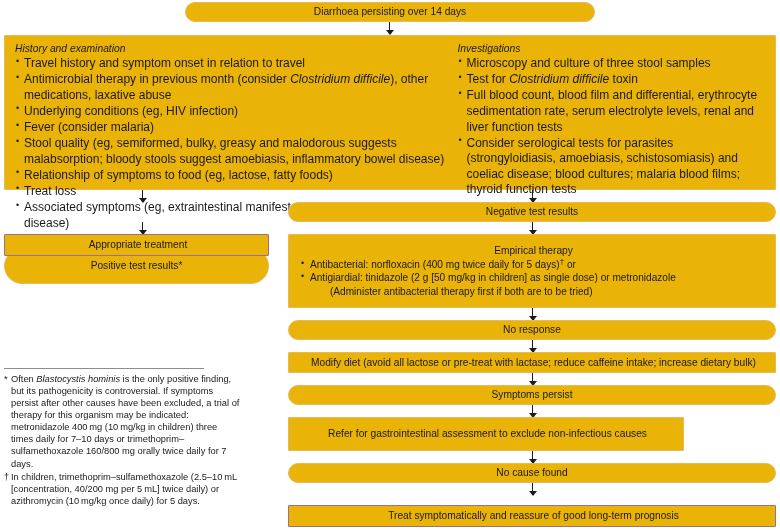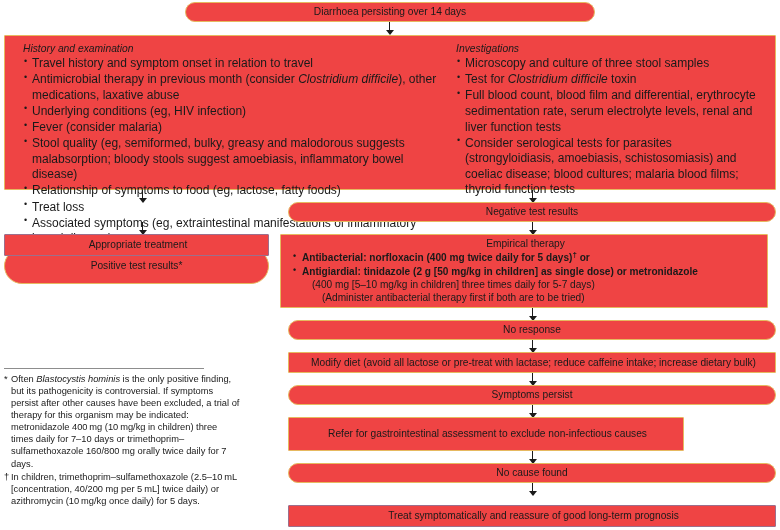--- a/index.html
+++ b/index.html
@@ -13,21 +13,21 @@
     position: relative;
     font-family: "Liberation Sans", sans-serif;
     color: #1a1a1a;
     overflow: hidden;
   }
 
   
   .node {
     position: absolute;
     box-sizing: border-box;
-    background: #ef4444;
+    background: #eab308;
     border: 1.5px solid #e6b960;
     display: flex;
     align-items: center;
     justify-content: center;
     text-align: center;
     font-size: 10.2px;
     line-height: 1.28;
     padding: 3px 8px;
   }
   .node.pill {
@@ -37,21 +37,21 @@
     border-radius: 1px;
     padding-left: 11px;
   }
   .node.mauve {
     border-color: #9c6f8c;
     border-width: 1.5px;
   }
   .node.panel {
     display: block;
     text-align: left;
-    padding: 6px 18px;
+    padding: 6px 10px;
   }
 
   
   .panel-cols {
     display: flex;
     width: 100%;
     height: 100%;
   }
   .col-left { width: 59%; padding-right: 6px; box-sizing: border-box; }
   .col-right { width: 41%; box-sizing: border-box; }
@@ -134,21 +134,20 @@
   
   .therapy-inner { width: 100%; }
   .therapy-title { text-align: center; font-size: 10.2px; margin-bottom: 1px; }
   .therapy-list { margin: 0; padding: 0; list-style: none; }
   .therapy-list > li {
     position: relative;
     padding-left: 10px;
     text-align: left;
     font-size: 10.1px;
     line-height: 1.32;
-    font-weight: bold;
   }
   .therapy-list > li::before {
     content: "\2022";
     position: absolute;
     left: 1px;
     font-size: 9px;
   }
   .therapy-cont { text-align: left; padding-left: 20px; font-size: 10.1px; line-height: 1.32; }
   .therapy-note { text-align: left; font-size: 10.1px; line-height: 1.32; padding-left: 30px;}
   .two-line { display: block; }
@@ -218,28 +217,27 @@
 
 <div class="node pill" style="left:288px; top:202px; width:488px; height:20px;">
   <span>Negative test results</span>
 </div>
 
 <div class="arrow" style="left:528px; top:222px; height:13px;">
   <div class="shaft"></div>
     <div class="head"></div>
 </div>
 
-<div class="node rect" style="left:280px; top:234px; width:488px; height:74px;">
+<div class="node rect" style="left:288px; top:234px; width:488px; height:74px;">
   <div class="therapy-inner">
     <div class="therapy-title">Empirical therapy</div>
     <ul class="therapy-list">
       <li><span>Antibacterial: norfloxacin (400 mg twice daily for 5 days)</span><sup class="dag">†</sup><span> or</span></li>
       <li><span>Antigiardial: tinidazole (2 g [50 mg/kg in children] as single dose) or metronidazole</span></li>
     </ul>
-    <div class="therapy-cont">(400 mg [5–10 mg/kg in children] three times daily for 5-7 days)</div>
     <div class="therapy-note">(Administer antibacterial therapy first if both are to be tried)</div>
   </div>
 </div>
 
 <div class="arrow" style="left:528px; top:308px; height:13px;">
   <div class="shaft"></div>
     <div class="head"></div>
 </div>
 
 <div class="node pill" style="left:288px; top:320px; width:488px; height:20px;">

